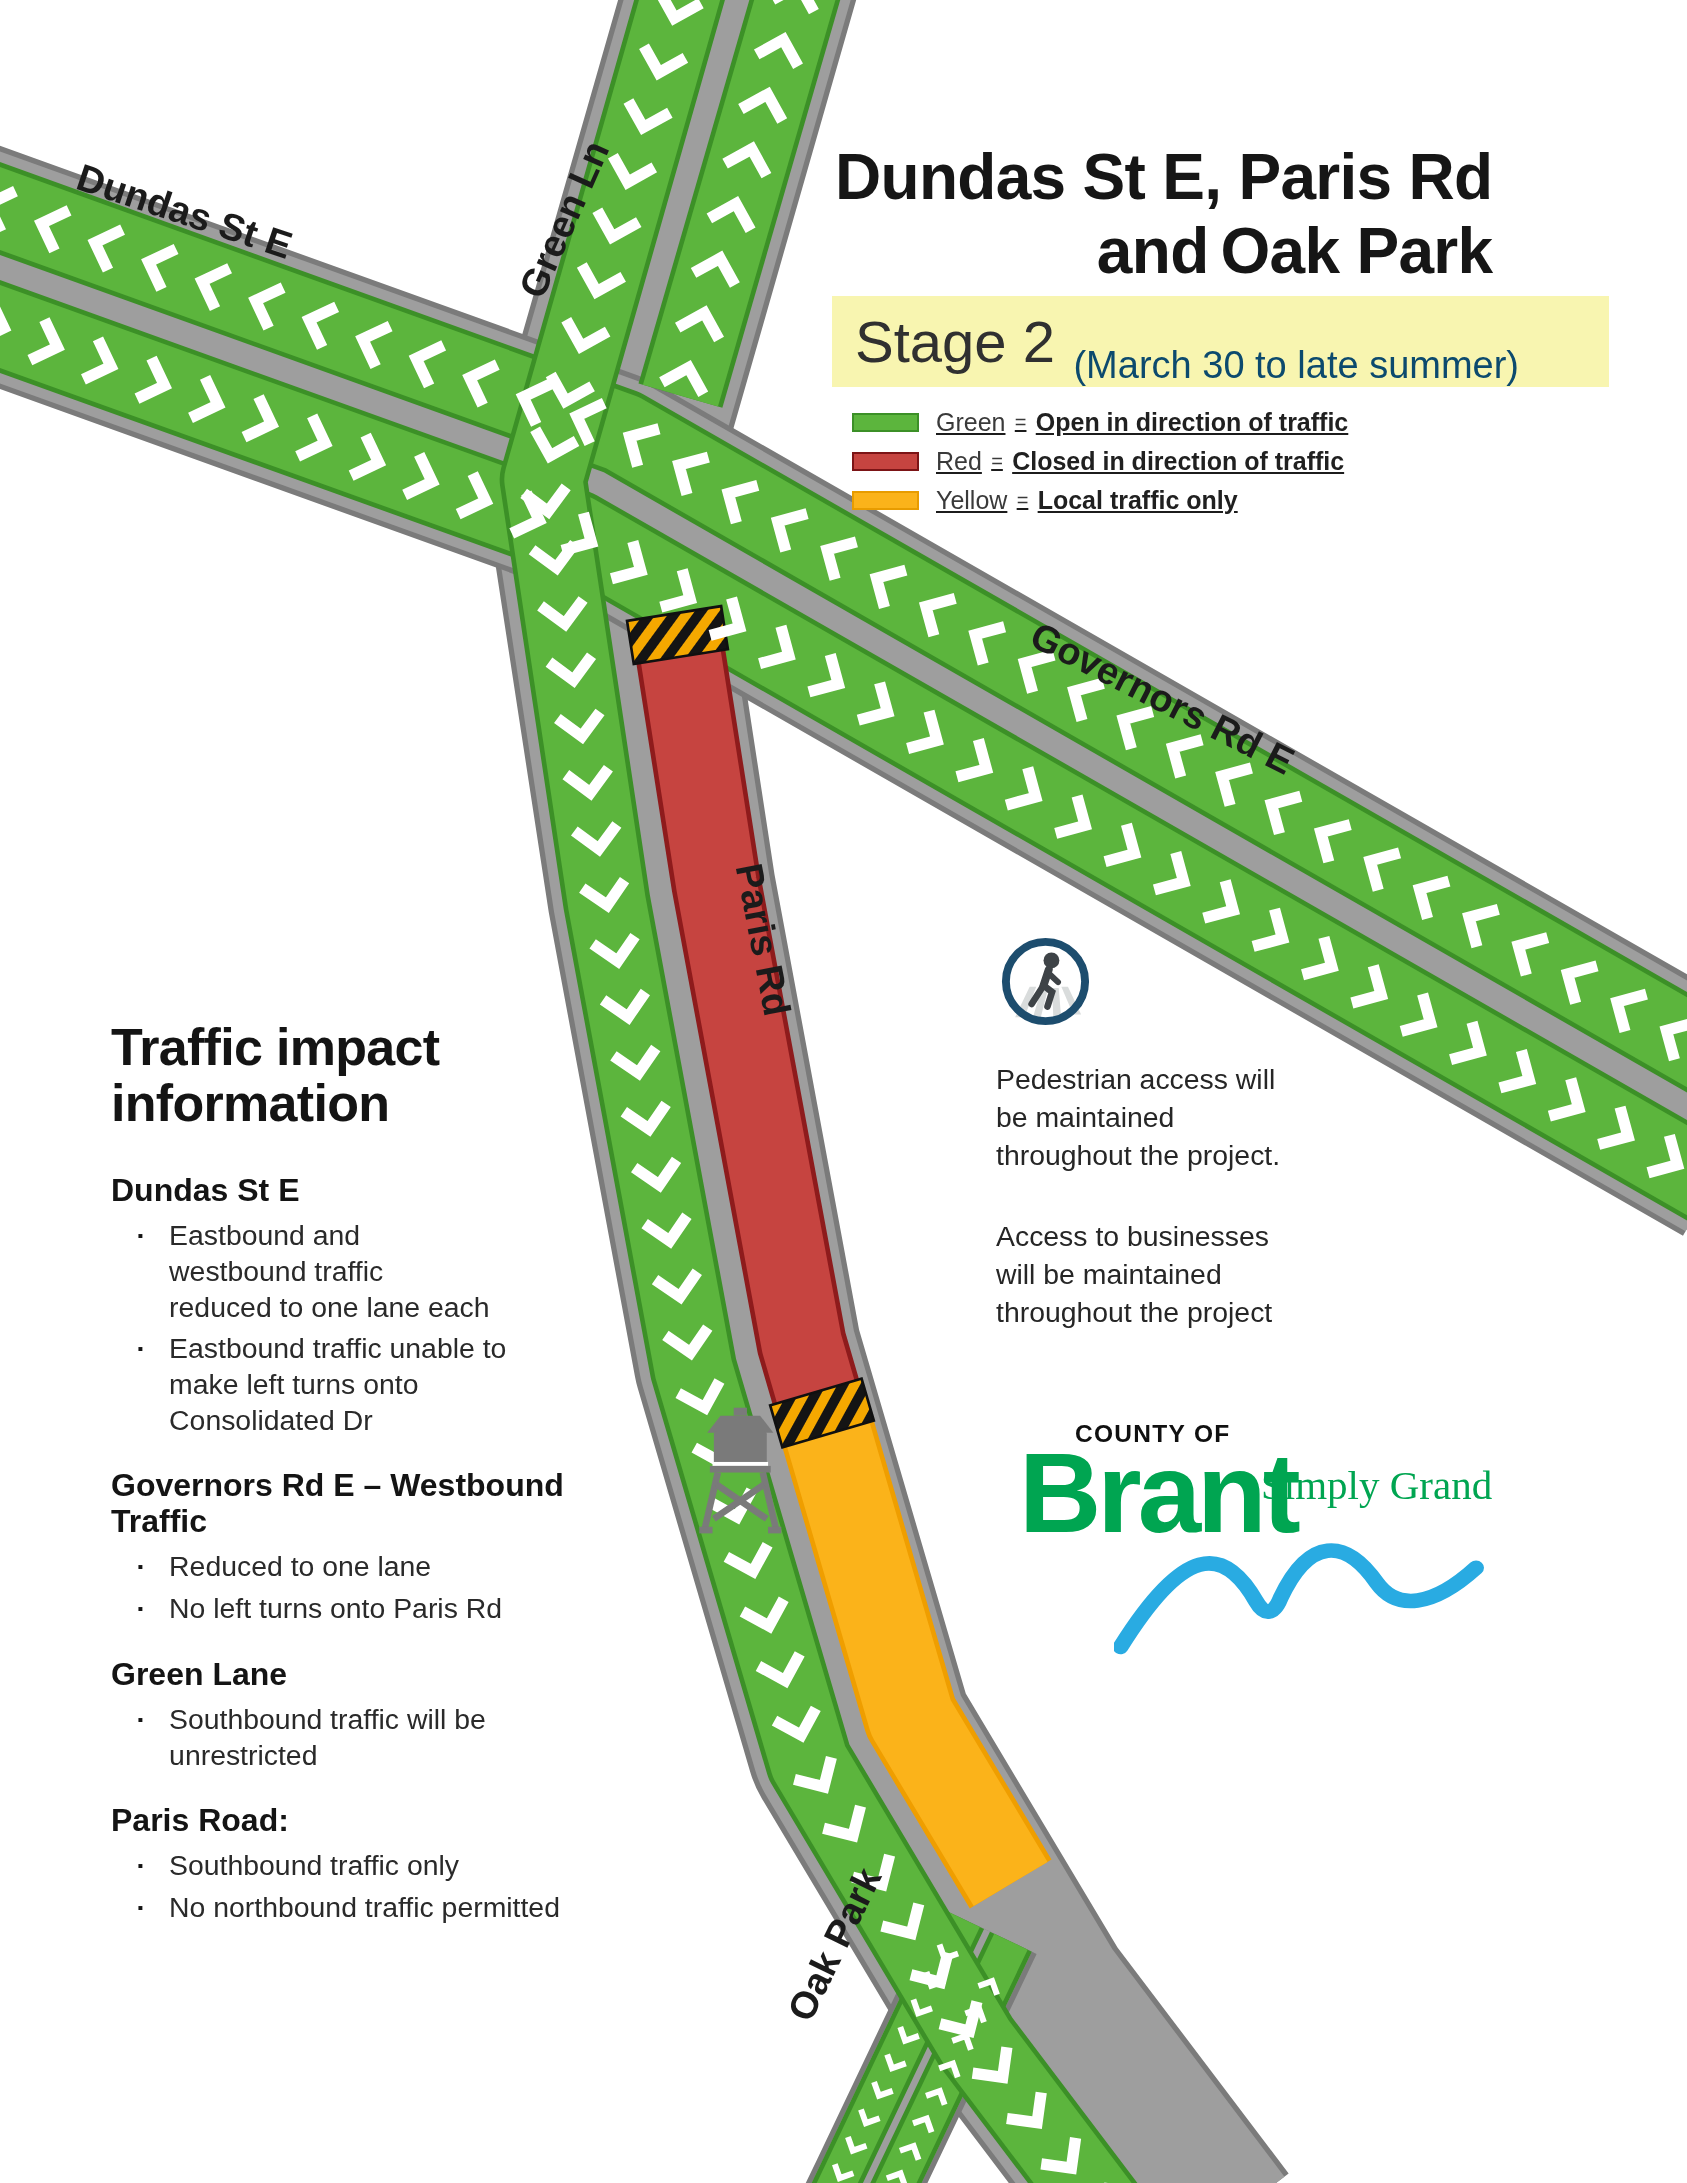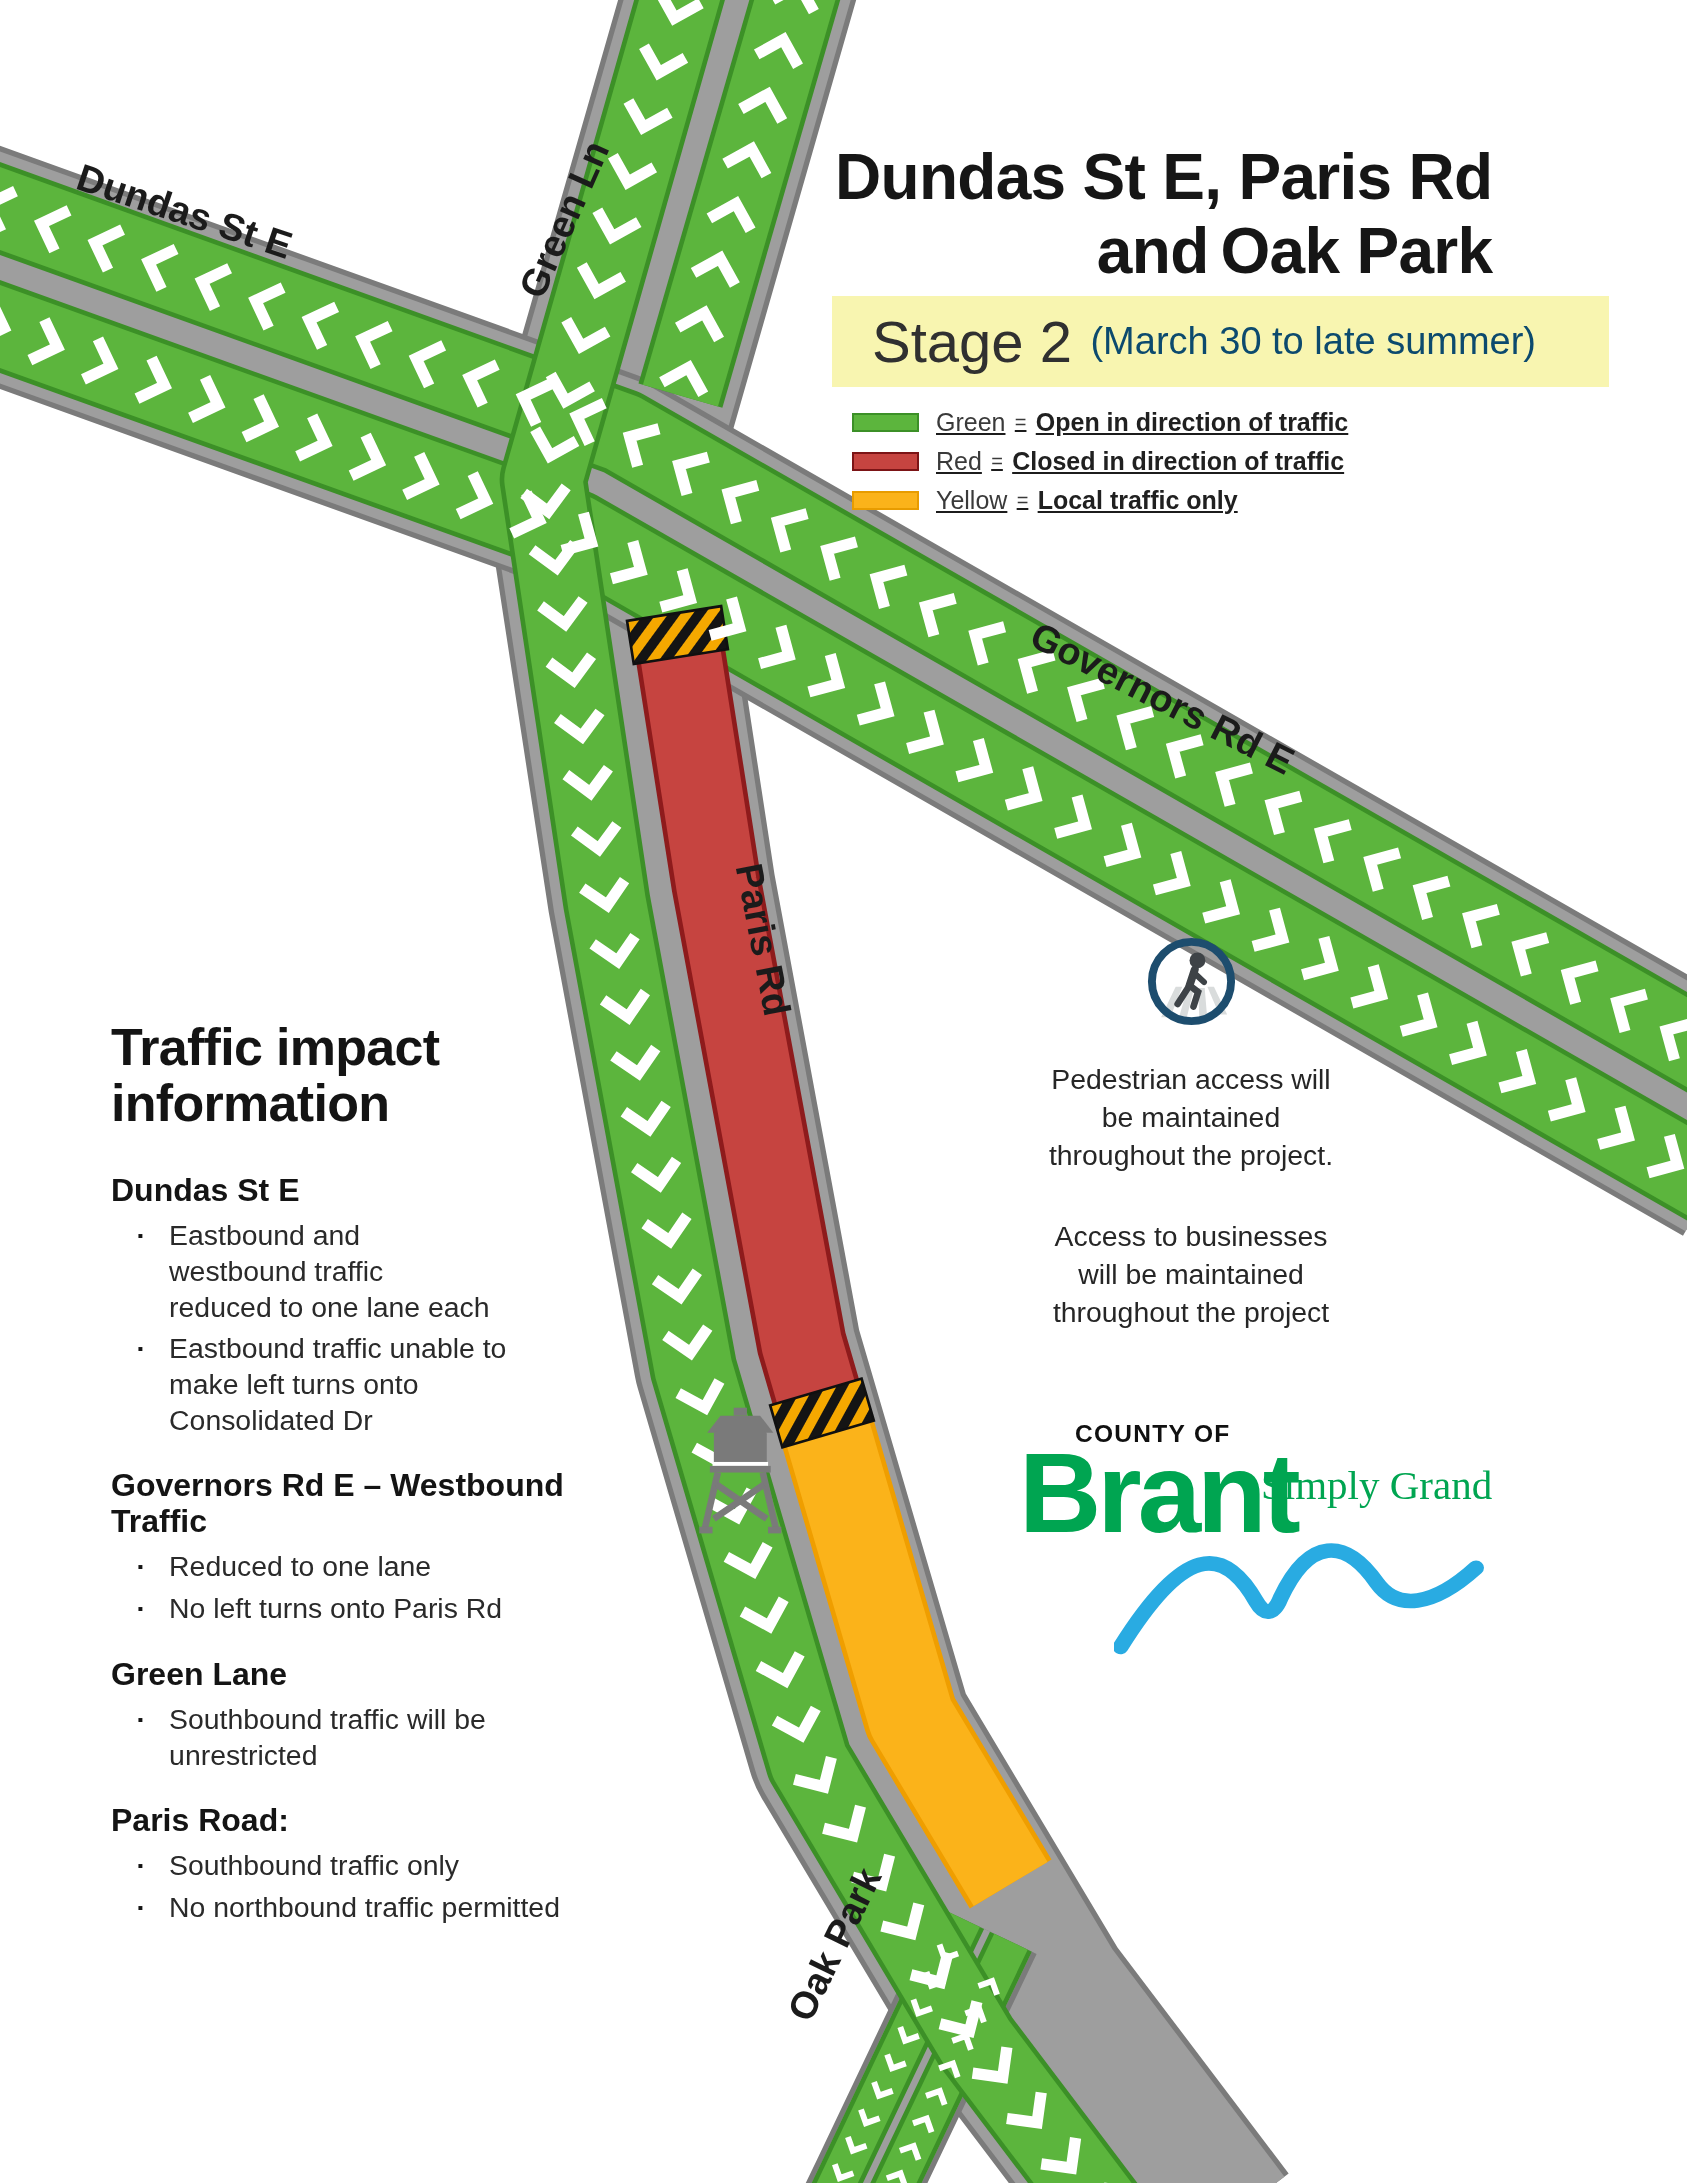--- a/index.html
+++ b/index.html
@@ -7,21 +7,21 @@
         font-family:"Liberation Sans",sans-serif;color:#1c1c1c;}
   #map{position:absolute;left:0;top:0;}
 
   
   .title{position:absolute;left:835px;top:140px;font-size:64px;line-height:1.16;letter-spacing:-0.7px;color:#161616;text-align:right;}
   .title .b{font-weight:700;}
   .title .r{font-weight:700;margin-right:12px;margin-top:48px;}
 
   
   .banner{position:absolute;left:832px;top:296px;width:777px;height:91px;background:#f8f5b0;
-          display:flex;align-items:center;padding-left:40px;box-sizing:border-box;}
+          display:flex;align-items:flex-end;padding-left:23px;box-sizing:border-box;}
   .banner .stage{font-size:58px;font-weight:400;color:#303030;margin-right:18.5px;line-height:91px;}
   .banner .dates{font-size:38px;font-weight:400;color:#0c4a6e;}
 
   
   .legend{position:absolute;left:852px;top:410px;}
   .lg-row{display:flex;align-items:center;margin-bottom:14px;height:25px;text-decoration:underline;}
   .lg-swatch{width:67px;height:18.5px;border-style:solid;border-width:2.6px;margin-right:17px;box-sizing:border-box;}
   .lg-name{font-size:25px;font-weight:400;color:#3a3a3a;}
   .lg-eq{font-size:20px;font-weight:400;color:#3a3a3a;margin:0 9.3px;}
   .lg-desc{font-size:25px;font-weight:700;color:#202020;}
@@ -30,21 +30,21 @@
   .impact{position:absolute;left:111px;top:1019px;width:529px;}
   .impact h2{font-size:52px;font-weight:700;line-height:1.08;letter-spacing:-0.7px;color:#141414;
              margin:0 0 42px 0;white-space:pre-line;}
   .impact h3{font-size:32px;font-weight:700;color:#141414;margin:30px 0 9.3px 0;line-height:1.12;}
   .impact ul{list-style:none;margin:0;padding:0 0 0 26.5px;}
   .impact li{display:flex;gap:17px;font-size:28.4px;line-height:1.26;color:#2a2a2a;margin-bottom:5.3px;}
   .impact .blt{font-size:16px;line-height:36px;flex:0 0 14.6px;color:#141414;}
   .impact .btxt{white-space:pre-line;}
 
   
-  .pednote{position:absolute;left:996px;top:932px;width:390px;text-align:center;}
+  .pednote{position:absolute;left:996px;top:932px;width:390px;}
   .pednote .icon{margin:0 auto;}
   .pednote p{font-size:28.4px;line-height:1.33;color:#262626;margin:0;white-space:pre-line;}
   .pednote .p1{margin-top:28px;}
   .pednote .p2{margin-top:44px;}
 
   
   .logo{position:absolute;left:992px;top:1380px;width:523px;height:298px;}
   .logo .county{position:absolute;left:83px;top:40px;font-size:24.5px;font-weight:700;
                 letter-spacing:1.3px;color:#101010;}
   .logo .brant{position:absolute;left:27px;top:56px;font-size:114px;font-weight:700;

